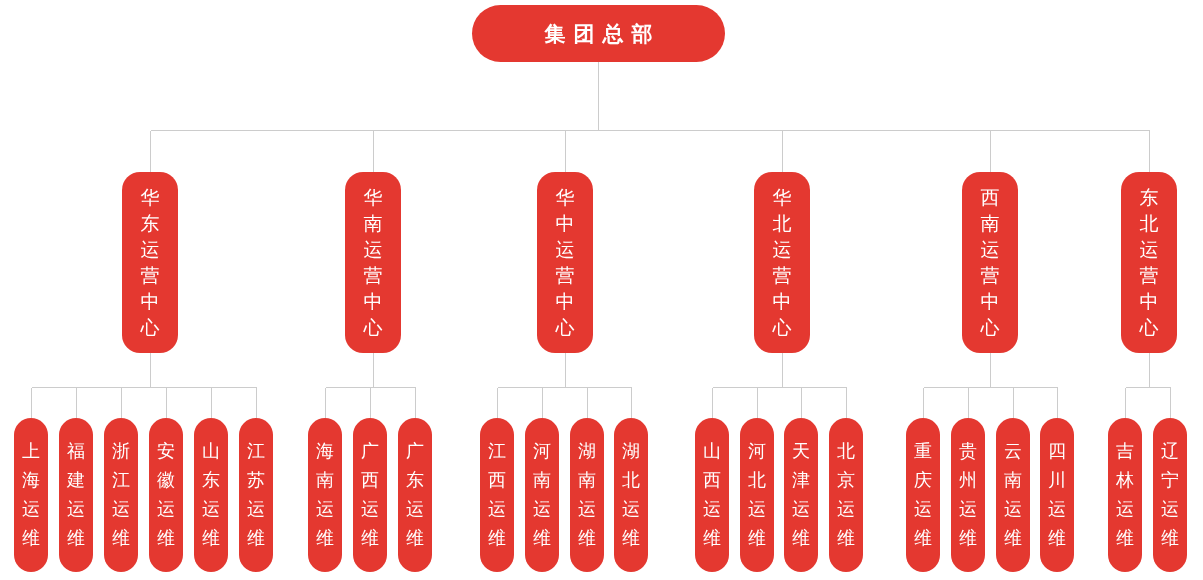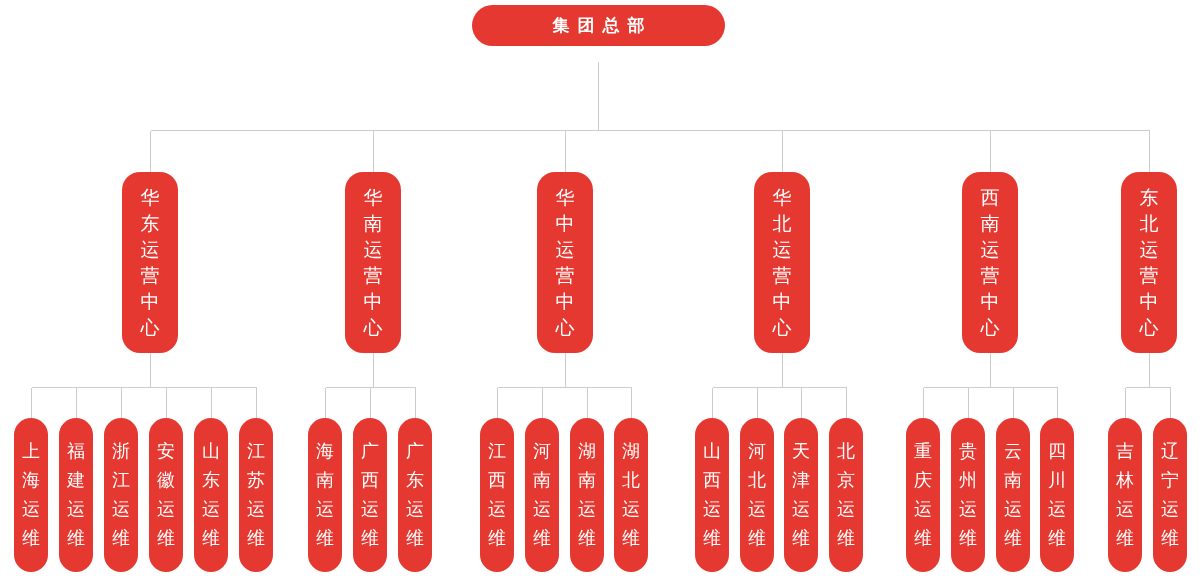--- a/index.html
+++ b/index.html
@@ -15,23 +15,23 @@
   .connectors { position: absolute; left: 0; top: 0; pointer-events: none; }
   .node {
     position: absolute;
     background: var(--node-color, #e43830);
     color: var(--text-color, #ffffff);
     display: flex;
     align-items: center;
     justify-content: center;
   }
   .node-root {
-    left: 472px; top: 5px; width: 253px; height: 41px;
+    left: 472px; top: 5px; width: 253px; height: 57px;
     border-radius: 29px;
-    font-size: 17px; font-weight: 700; letter-spacing: 8px;
+    font-size: 21px; font-weight: 700; letter-spacing: 8px;
   }
   .node-root .htext { padding-left: 8px; white-space: nowrap; }
   .node-branch { top: 172px; width: 56px; height: 181px; border-radius: 18px; font-size: 19px; font-weight: 500; }
   .node-leaf   { top: 418px; width: 34px; height: 154px; border-radius: 17px; font-size: 18px; font-weight: 500; }
   .vchar { display: block; text-align: center; }
   .node-branch .vchar { line-height: 26px; }
   .node-leaf   .vchar { line-height: 29px; }
 </style>
 </head>
 <body>

